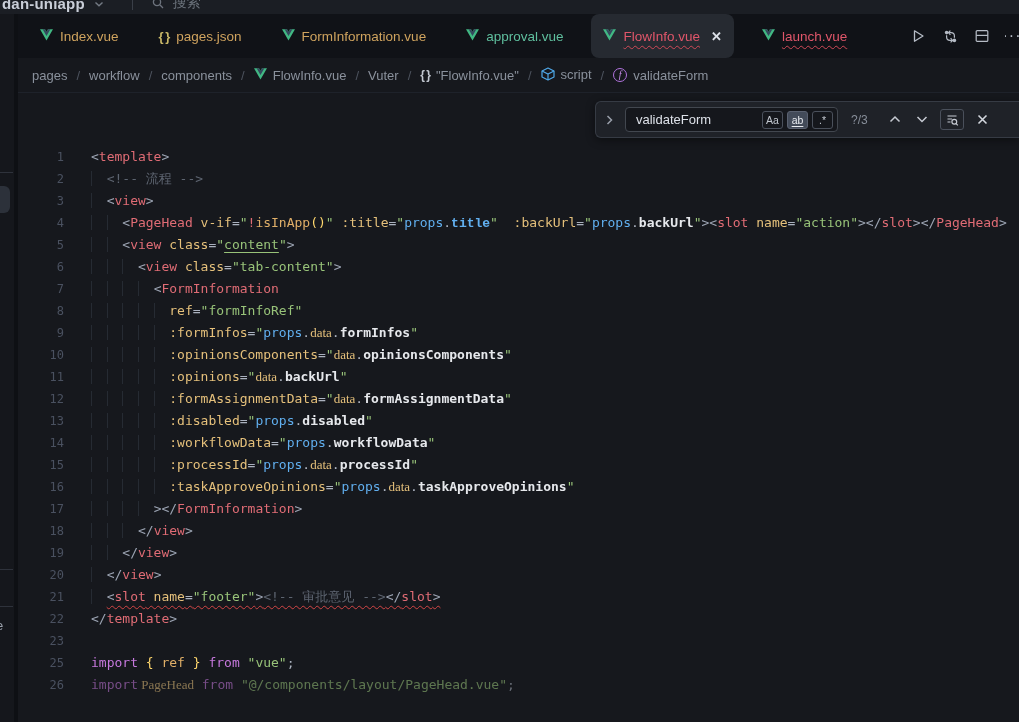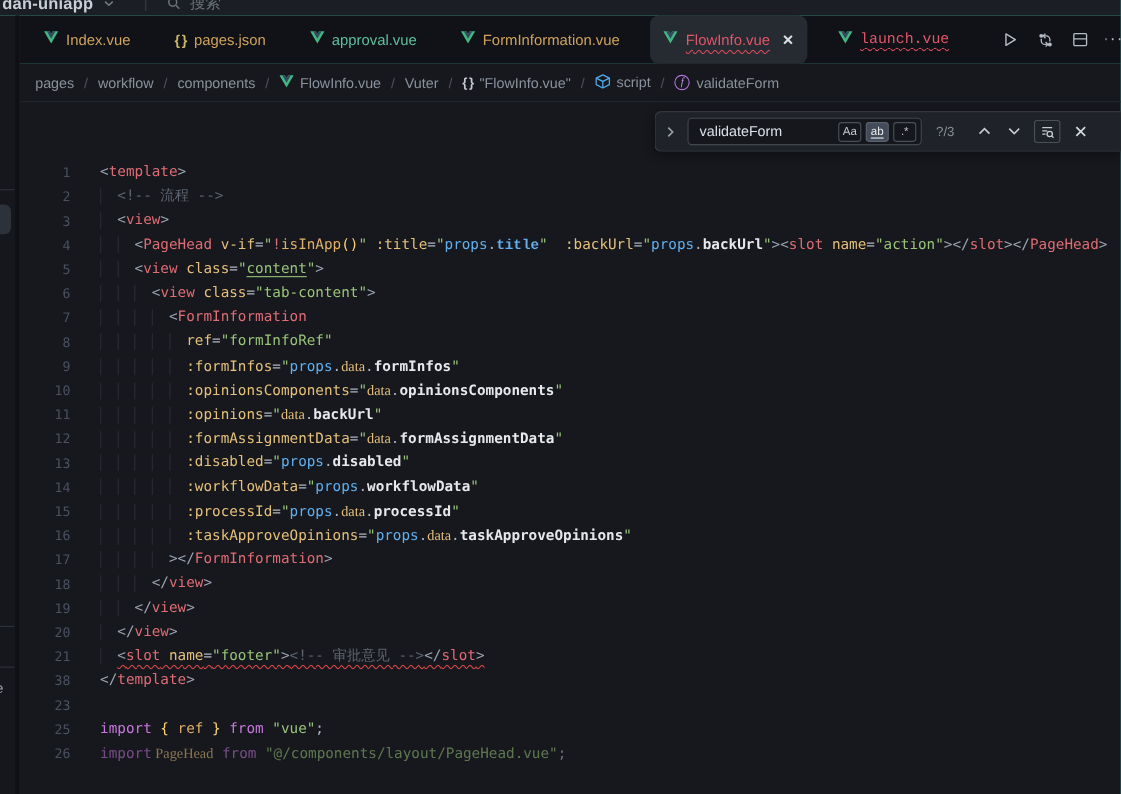--- a/index.html
+++ b/index.html
@@ -1,19 +1,19 @@
 <!DOCTYPE html>
 <html><head>
 <meta charset="utf-8">
 <style>
   * { box-sizing: border-box; }
   html,body { margin:0; padding:0; background:#0c0d10; }
   .screen {
     position:relative; width:1019px; height:722px; overflow:hidden;
-    background:#5eead4;
+    background:#fca5a5;
     font-family:"Liberation Sans", sans-serif;
     -webkit-font-smoothing:antialiased;
   }
 
   
   .titlebar { position:absolute; left:0; top:0; width:1019px; height:14px; background:#1b1e24; overflow:hidden; z-index:5; }
   .tb-inner { position:absolute; top:-8px; left:0; height:22px; display:flex; align-items:center; padding-left:2px; }
   .proj { font-size:15px; font-weight:bold; color:#c9ced8; letter-spacing:.2px; }
   .tb-chev { margin-left:9px; opacity:.8; }
   .tb-div { width:1px; height:14px; background:#3a3f48; margin:0 18px 0 28px; }
@@ -131,43 +131,43 @@
           </div>
           <div class="tab">
             <span class="json-ic">{ }</span>
             <span class="lbl" style="color: rgb(207, 163, 94);">pages.json</span>
           </div>
           <div class="tab">
             <span><svg width="13" height="12" viewBox="0 0 262 227">
                 <path d="M161.1 0L130.9 52.3 100.7 0H0l130.9 226.7L261.8 0z" fill="#41b883"></path>
                 <path d="M161.1 0l-30.2 52.3L100.7 0H52.3l78.6 136.1L209.5 0z" fill="#35495e"></path>
               </svg></span>
+            <span class="lbl" style="color: rgb(207, 163, 94);">FormInformation.vue</span>
+          </div>
+          <div class="tab">
+            <span><svg width="13" height="12" viewBox="0 0 262 227">
+                <path d="M161.1 0L130.9 52.3 100.7 0H0l130.9 226.7L261.8 0z" fill="#41b883"></path>
+                <path d="M161.1 0l-30.2 52.3L100.7 0H52.3l78.6 136.1L209.5 0z" fill="#35495e"></path>
+              </svg></span>
             <span class="lbl" style="color: rgb(95, 191, 158);">approval.vue</span>
-          </div>
-          <div class="tab">
-            <span><svg width="13" height="12" viewBox="0 0 262 227">
-                <path d="M161.1 0L130.9 52.3 100.7 0H0l130.9 226.7L261.8 0z" fill="#41b883"></path>
-                <path d="M161.1 0l-30.2 52.3L100.7 0H52.3l78.6 136.1L209.5 0z" fill="#35495e"></path>
-              </svg></span>
-            <span class="lbl" style="color: rgb(207, 163, 94);">FormInformation.vue</span>
           </div>
           <div class="tab active">
             <span><svg width="13" height="12" viewBox="0 0 262 227">
                 <path d="M161.1 0L130.9 52.3 100.7 0H0l130.9 226.7L261.8 0z" fill="#41b883"></path>
                 <path d="M161.1 0l-30.2 52.3L100.7 0H52.3l78.6 136.1L209.5 0z" fill="#35495e"></path>
               </svg></span>
             <span class="lbl wavy" style="color: rgb(224, 86, 106);">FlowInfo.vue</span>
             <span class="close">✕</span>
           </div>
           <div class="tab">
             <span><svg width="13" height="12" viewBox="0 0 262 227">
                 <path d="M161.1 0L130.9 52.3 100.7 0H0l130.9 226.7L261.8 0z" fill="#41b883"></path>
                 <path d="M161.1 0l-30.2 52.3L100.7 0H52.3l78.6 136.1L209.5 0z" fill="#35495e"></path>
               </svg></span>
-            <span class="lbl wavy" style="color: rgb(224, 86, 106); font-family: Liberation Mono, monospace;">launch.vue</span>
+            <span class="lbl wavy" style="color: rgb(224, 86, 106);">launch.vue</span>
           </div>
         </div>
       <div class="tab-actions">
           <span class="act-btn">
             <svg width="16" height="16" viewBox="0 0 16 16">
               <path d="M4.5 2.8 L13 8 L4.5 13.2 Z" fill="none" stroke="#b6bcc6" stroke-width="1.3" stroke-linejoin="round"></path>
             </svg>
           </span>
           <span class="act-btn">
             <svg width="17" height="17" viewBox="0 0 17 17">
@@ -313,21 +313,21 @@
           </div>
           <div class="code-line">
             <div class="ln">20</div>
             <pre class="lc"><span class="g">  </span><span class="tk-b">&lt;/</span><span class="tk-t">view</span><span class="tk-b">&gt;</span></pre>
           </div>
           <div class="code-line">
             <div class="ln">21</div>
             <pre class="lc"><span class="g">  </span><span class="sq"><span class="tk-b">&lt;</span><span class="tk-t">slot</span><span class="tk-a"> name</span><span class="tk-d">=</span><span class="tk-s">"footer"</span><span class="tk-b">&gt;</span><span class="tk-c">&lt;!-- 审批意见 --&gt;</span><span class="tk-b">&lt;/</span><span class="tk-t">slot</span><span class="tk-b">&gt;</span></span></pre>
           </div>
           <div class="code-line">
-            <div class="ln">38</div>
+            <div class="ln">22</div>
             <pre class="lc"><span class="tk-b">&lt;/</span><span class="tk-t">template</span><span class="tk-b">&gt;</span></pre>
           </div>
           <div class="code-line">
             <div class="ln">23</div>
             <pre class="lc"></pre>
           </div>
           <div class="code-line">
             <div class="ln">25</div>
             <pre class="lc"><span class="tk-k">import</span><span class="tk-y"> { </span><span class="tk-f">ref</span><span class="tk-y"> }</span><span class="tk-k"> from</span><span class="tk-s"> "vue"</span><span class="tk-d">;</span></pre>
           </div>

